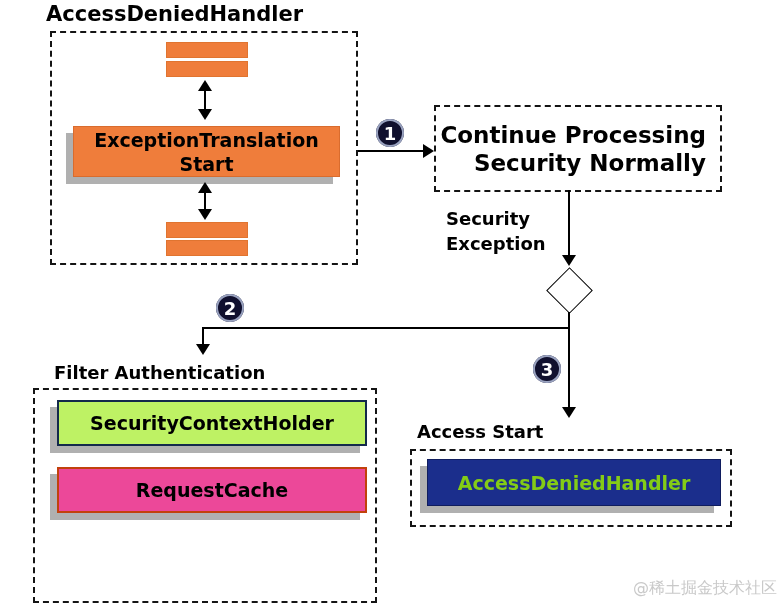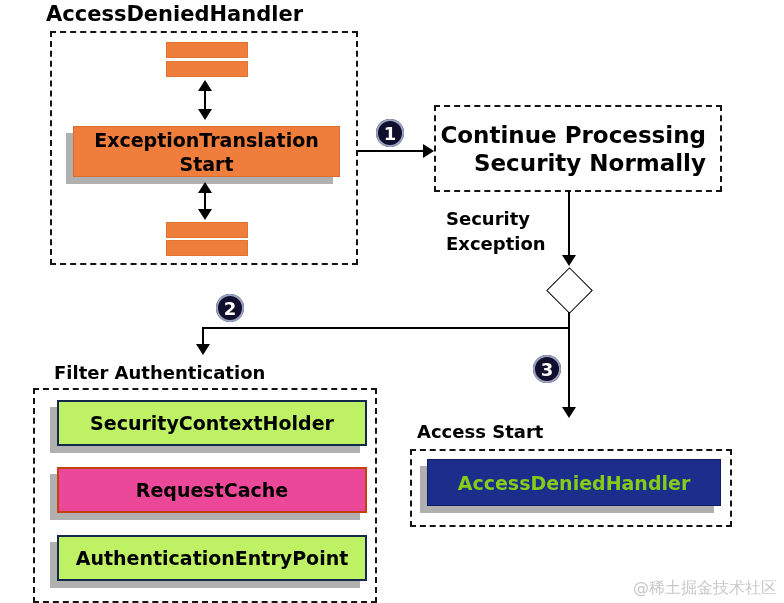--- a/index.html
+++ b/index.html
@@ -118,23 +118,20 @@
 
   <div class="abs section-label" style="left:54px;top:360px;">Filter Authentication</div>
   <div class="abs dashed auth-box"></div>
 
   <div class="abs node blue-node stack-node sch-node">
     <span>SecurityContextHolder</span>
   </div>
   <div class="abs node gray-node stack-node rc-node">
     <span>RequestCache</span>
   </div>
-  <div class="abs node blue-node stack-node aep-node">
-    <span>AuthenticationEntryPoint</span>
-  </div>
 
   <div class="abs section-label" style="left:417px;top:419px;">Access Start</div>
   <div class="abs dashed denied-box"></div>
   <div class="abs node navy-node">
     <span>AccessDeniedHandler</span>
   </div>
 
   <div class="abs watermark">@稀土掘金技术社区</div>
 
 </div>

